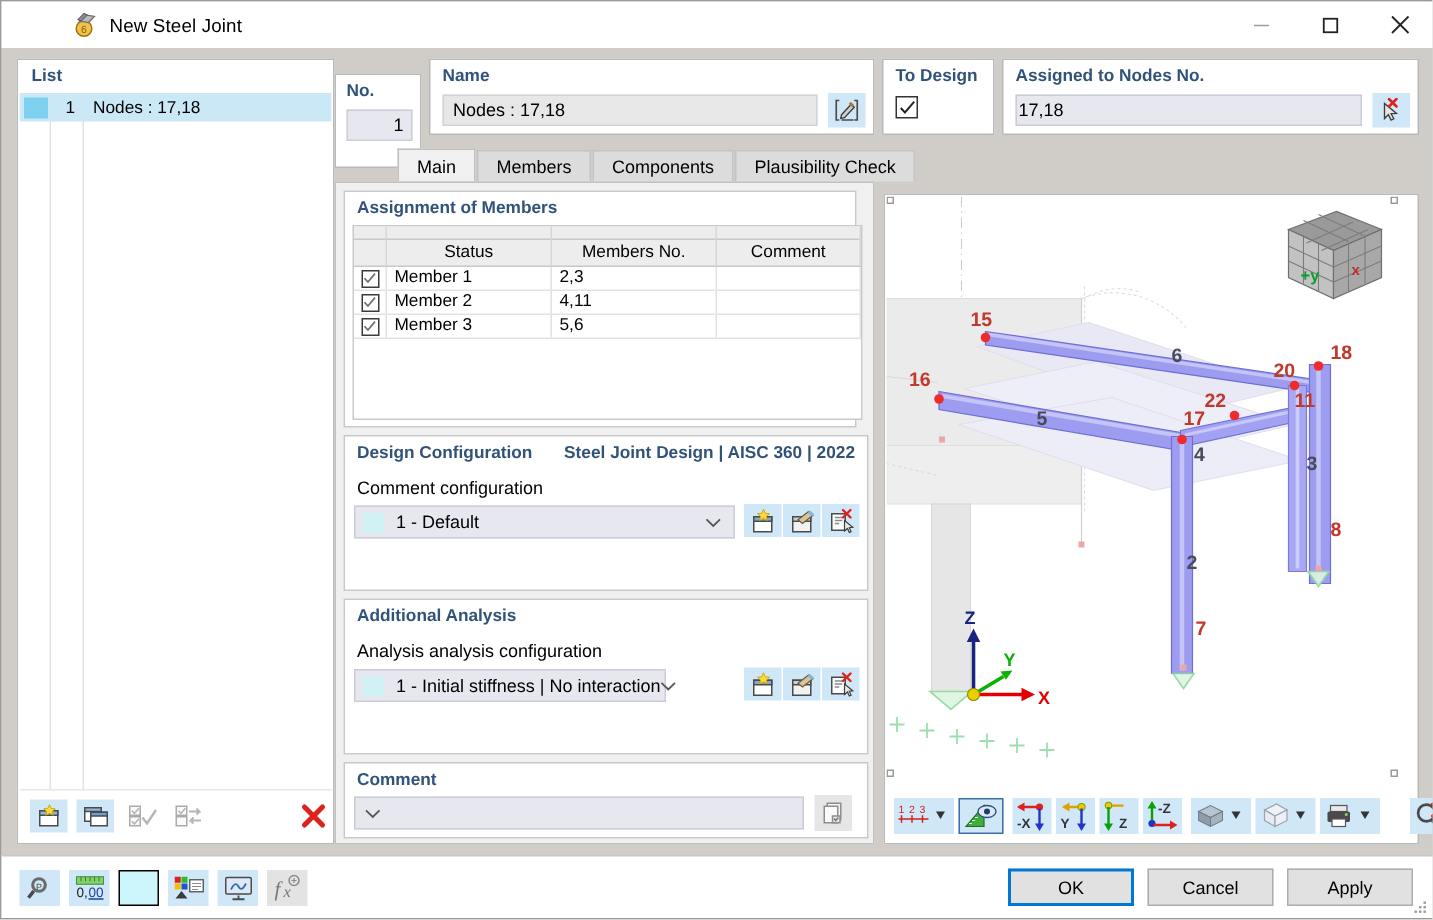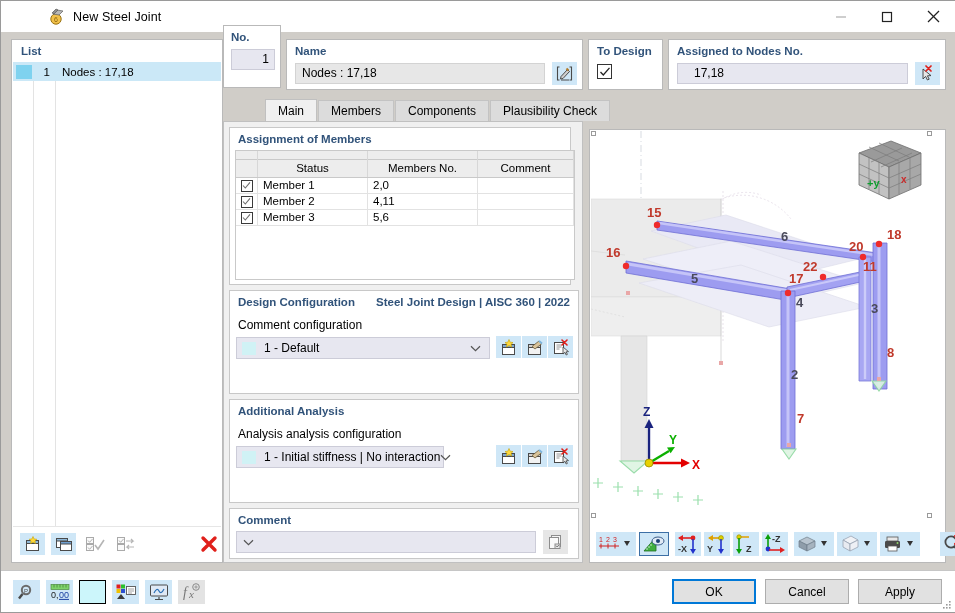--- a/index.html
+++ b/index.html
@@ -84,21 +84,21 @@
 
   
   .tbtn {
     width: 25px; height: 22px; background: #cfe7f7; border: 1px solid transparent;
     display: flex; align-items: center; justify-content: center;
     position: relative;
   }
   .tbtn.plain { background: transparent; }
 
   
-  #no-panel { left: 222px; top: 24px; width: 58px; height: 63px; }
+  #no-panel { left: 222px; top: 48px; width: 58px; height: 63px; }
   #no-panel .panel-label { position: absolute; left: 7px; top: 5px; }
   .no-field {
     position: absolute; left: 7px; top: 23px; width: 44px; height: 21px;
     background: #e7e7f0; border: 1px solid #ccccd8;
     text-align: right; padding-right: 5px; line-height: 19px; font-size: 12px; color:#000;
   }
 
   
   #name-panel { left: 285px; top: 38px; width: 297px; height: 51px; }
   #name-panel .panel-label { position: absolute; left: 8px; top: 5px; }
@@ -122,21 +122,21 @@
     position:absolute;
   }
   .chk svg { display:block; }
 
   
   #nodes-panel { left: 667px; top: 38px; width: 278px; height: 51px; }
   #nodes-panel .panel-label { position: absolute; left: 8px; top: 5px; }
   .nodes-field {
     position: absolute; left: 8px; top: 23px; width: 231px; height: 21px;
     background: #e7e7f0; border: 1px solid #ccccd8;
-    padding-left: 16px; line-height: 19px; font-size: 12px; color:#000;
+    padding-left: 1px; line-height: 19px; font-size: 12px; color:#000;
   }
   .nodes-btn {
     position: absolute; left: 246px; top: 22px; width: 25px; height: 23px;
     background: #cfe7f7; display:flex; align-items:center; justify-content:center;
   }
 
   
   .tabs {
     position: absolute; left: 228px; top: 98px; height: 22px;
     display: flex; align-items: flex-end;
@@ -429,21 +429,21 @@
 
         <div class="tbl-row">
           <div class="c0">
             <span class="mini-chk">
               <svg width="9" height="9" viewBox="0 0 9 9">
                   <path d="M1 4.5 L3.3 7 L8 1.4" fill="none" stroke="#6d6d6d" stroke-width="1.1"></path>
                 </svg>
             </span>
           </div>
           <div class="c1">Member 1</div>
-          <div class="c2">2,0</div>
+          <div class="c2">2,3</div>
           <div class="c3"></div>
         </div>
 
         <div class="tbl-row">
           <div class="c0">
             <span class="mini-chk">
               <svg width="9" height="9" viewBox="0 0 9 9">
                   <path d="M1 4.5 L3.3 7 L8 1.4" fill="none" stroke="#6d6d6d" stroke-width="1.1"></path>
                 </svg>
             </span>

